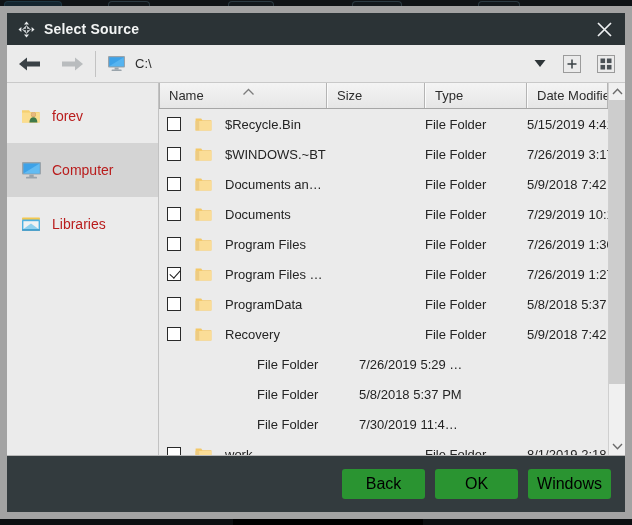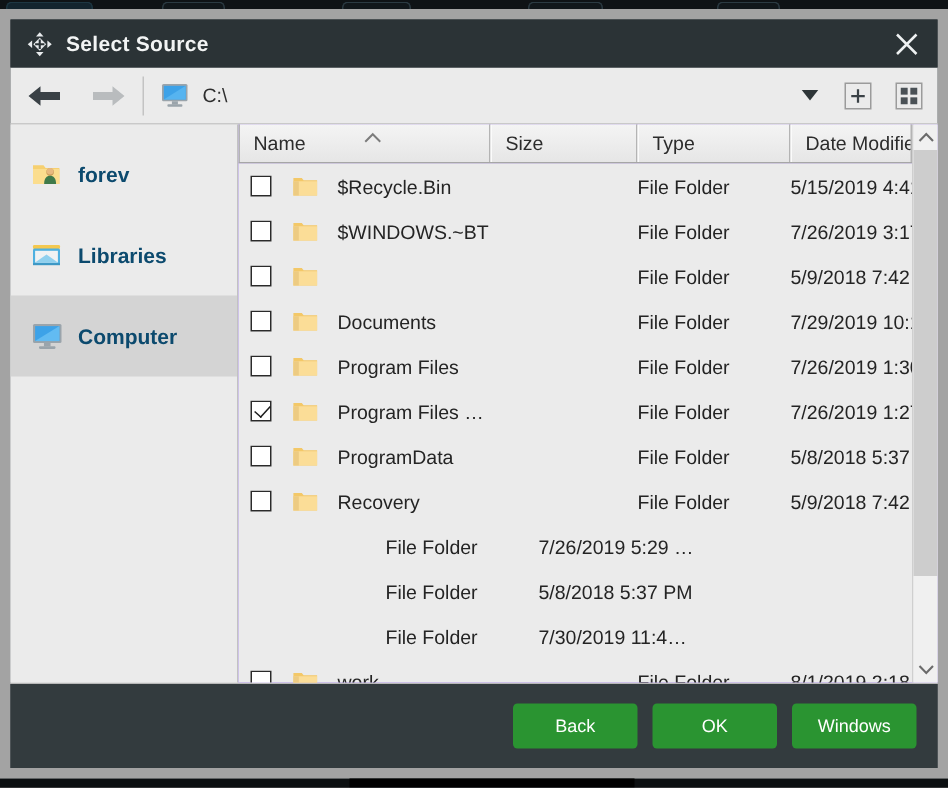--- a/index.html
+++ b/index.html
@@ -160,23 +160,22 @@
   }
   .side-item.selected { background: #d4d4d4; }
   .side-icon {
     width: 22px; height: 20px;
     margin-right: 9px;
     flex: 0 0 auto;
     display: flex; align-items: center;
   }
   .side-label {
     font-size: 14px;
-    color: #0c4a6e;
+    color: #b91c1c;
     white-space: nowrap;
-    font-weight: bold;
   }
 
   
   .filepane {
     flex: 1;
     min-width: 0;
     display: flex;
     flex-direction: column;
     background: #8b5cf6;
     position: relative;
@@ -315,22 +314,22 @@
     display: flex;
     align-items: center;
     justify-content: flex-end;
     padding-right: 14px;
     gap: 10px;
   }
   .btn {
     min-width: 83px;
     height: 30px;
     background: #2a9431;
-    color: #ffffff;
-    font-size: 12px;
+    color: #000000;
+    font-size: 16px;
     border: none;
     border-radius: 3px;
     cursor: pointer;
     font-family: "Liberation Sans", sans-serif;
   }
 
   .taskbar-peek {
     position: absolute;
     left: 233px;
     bottom: 0;
@@ -433,44 +432,44 @@
               <path d="M1 3.2 L8 3.2 L9.4 5 L18.6 5 L18.6 15.6 L1 15.6 Z" fill="#f6d070"></path>
               <path d="M1 5.6 L18.6 5.6 L18.6 15.6 L1 15.6 Z" fill="#fbdd8e"></path>
               <circle cx="12.4" cy="7.6" r="2.5" fill="#c99a58"></circle>
               <path d="M8.4 15.6 C8.4 11.9 10.2 10.2 12.4 10.2 C14.6 10.2 16.4 11.9 16.4 15.6 Z" fill="#3f7a4a"></path>
               <circle cx="12.4" cy="7.2" r="2.2" fill="#e8b97f"></circle>
             </svg>
           </span>
           <span class="side-label">forev</span>
         </div>
 
+        <div class="side-item selected">
+          <span class="side-icon">
+            <svg width="22" height="19" viewBox="0 0 22 19">
+              <rect x="1" y="1" width="19" height="12.6" rx="1" fill="#9aa4ab"></rect>
+              <rect x="2.4" y="2.4" width="16.2" height="10" fill="#3da2e8"></rect>
+              <path d="M2.4 12.4 L18.6 2.4 L18.6 12.4 Z" fill="#62bbf2"></path>
+              <rect x="8.3" y="13.6" width="4.4" height="2.4" fill="#9aa4ab"></rect>
+              <rect x="5" y="15.8" width="11" height="1.8" rx="0.7" fill="#9aa4ab"></rect>
+            </svg>
+          </span>
+          <span class="side-label">Computer</span>
+        </div>
+
         <div class="side-item">
           <span class="side-icon">
             <svg width="21" height="18" viewBox="0 0 21 18">
               <rect x="1" y="2.4" width="18" height="2.6" rx="0.8" fill="#f4c84f"></rect>
               <rect x="1" y="4.6" width="18" height="10.8" rx="1" fill="#4eb0e0"></rect>
               <rect x="2.4" y="6.2" width="15.2" height="7.8" fill="#f0f2f3"></rect>
               <path d="M2.4 14 L10 8.6 L17.6 14 Z" fill="#8fd0ee"></path>
               <rect x="1" y="14.4" width="18" height="1.4" fill="#3d97c4"></rect>
             </svg>
           </span>
           <span class="side-label">Libraries</span>
-        </div>
-
-        <div class="side-item selected">
-          <span class="side-icon">
-            <svg width="22" height="19" viewBox="0 0 22 19">
-              <rect x="1" y="1" width="19" height="12.6" rx="1" fill="#9aa4ab"></rect>
-              <rect x="2.4" y="2.4" width="16.2" height="10" fill="#3da2e8"></rect>
-              <path d="M2.4 12.4 L18.6 2.4 L18.6 12.4 Z" fill="#62bbf2"></path>
-              <rect x="8.3" y="13.6" width="4.4" height="2.4" fill="#9aa4ab"></rect>
-              <rect x="5" y="15.8" width="11" height="1.8" rx="0.7" fill="#9aa4ab"></rect>
-            </svg>
-          </span>
-          <span class="side-label">Computer</span>
         </div>
 
       </div>
 
       <div class="filepane">
         <div class="listwrap">
           <div class="listcol">
 
             <div class="hdr">
               <div class="hdr-cell c-name">
@@ -522,20 +521,21 @@
                   <div class="cell cell-date">7/26/2019 3:17 …</div>
                 </div>
                 <div class="row">
                   <div class="cell cell-name">
                     <span class="cb"></span>
                     <span class="folder"><svg width="17" height="15" viewBox="0 0 17 15">
                         <path d="M0.6 1.6 L6.2 1.6 L7.4 3.2 L16.4 3.2 L16.4 13.4 L0.6 13.4 Z" fill="#f3c868"></path>
                         <path d="M0.6 3.9 L16.4 3.9 L16.4 13.4 L0.6 13.4 Z" fill="#fbdd97"></path>
                         <path d="M0.6 3.9 L4.2 3.9 L4.2 13.4 L0.6 13.4 Z" fill="#edcb82"></path>
                       </svg></span>
+                    <span>Documents an…</span>
                   </div>
                   <div class="cell cell-size"></div>
                   <div class="cell cell-type">File Folder</div>
                   <div class="cell cell-date">5/9/2018 7:42 AM</div>
                 </div>
                 <div class="row">
                   <div class="cell cell-name">
                     <span class="cb"></span>
                     <span class="folder"><svg width="17" height="15" viewBox="0 0 17 15">
                         <path d="M0.6 1.6 L6.2 1.6 L7.4 3.2 L16.4 3.2 L16.4 13.4 L0.6 13.4 Z" fill="#f3c868"></path>

